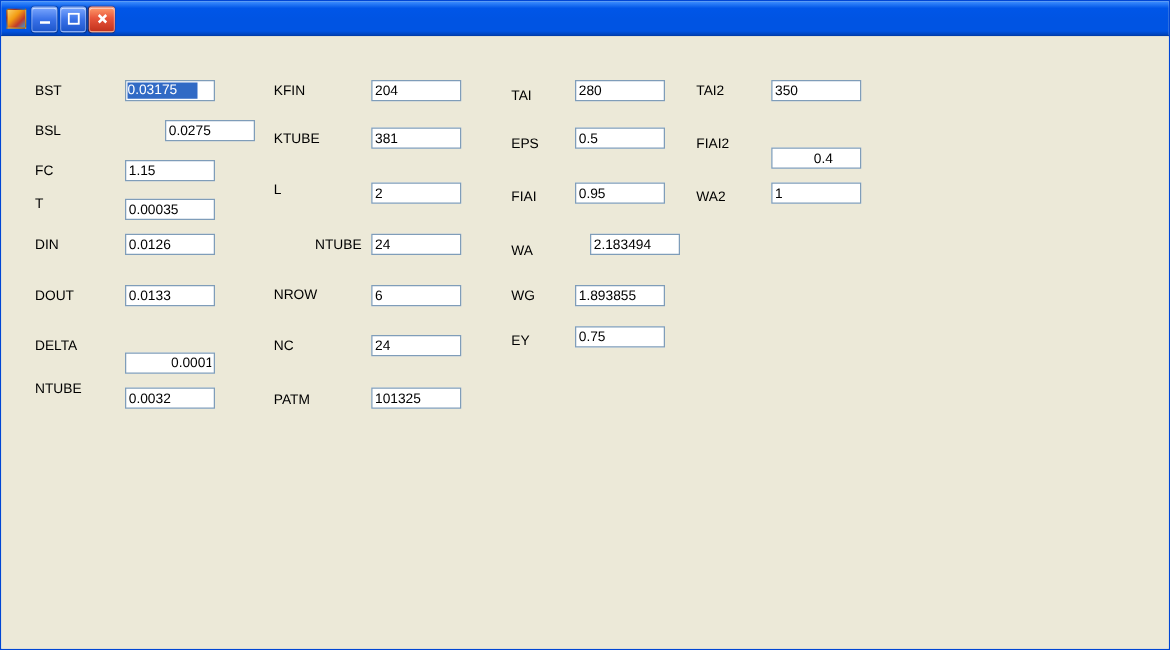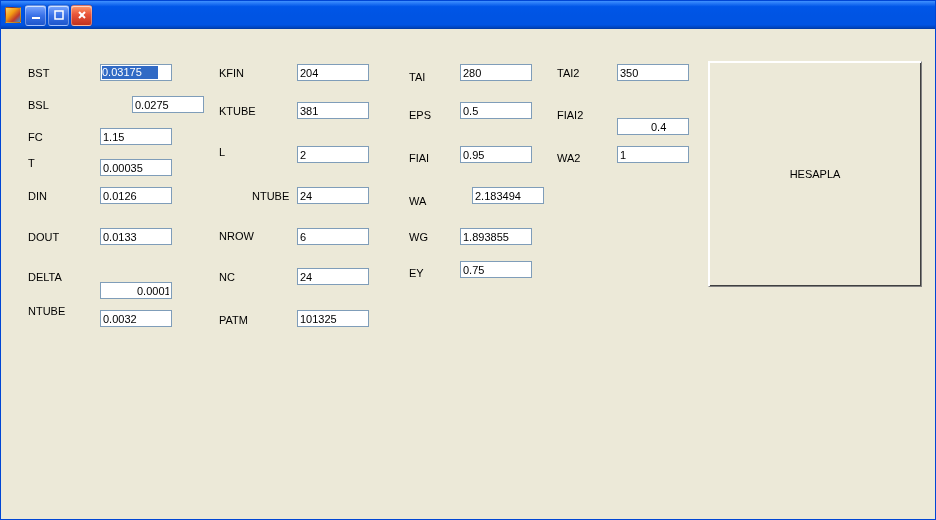--- a/index.html
+++ b/index.html
@@ -225,18 +225,15 @@
     <input class="txt" style="left: 459px; top: 232px;" value="0.75">
 
     <div class="lbl" style="left:556px; top:36px;">TAI2</div>
     <div class="lbl" style="left:556px; top:78px;">FIAI2</div>
     <div class="lbl" style="left:556px; top:121px;">WA2</div>
 
     <input class="txt" style="left: 616px; top: 35px;" value="350">
     <input class="txt" style="left: 616px; top: 89px; padding-left: 33px;" value="0.4">
     <input class="txt" style="left: 616px; top: 117px;" value="1">
 
-    <button class="hesapla">
-      <span>HESAPLA</span>
-    </button>
 
   </div>
 </div>
 
 </body></html>

